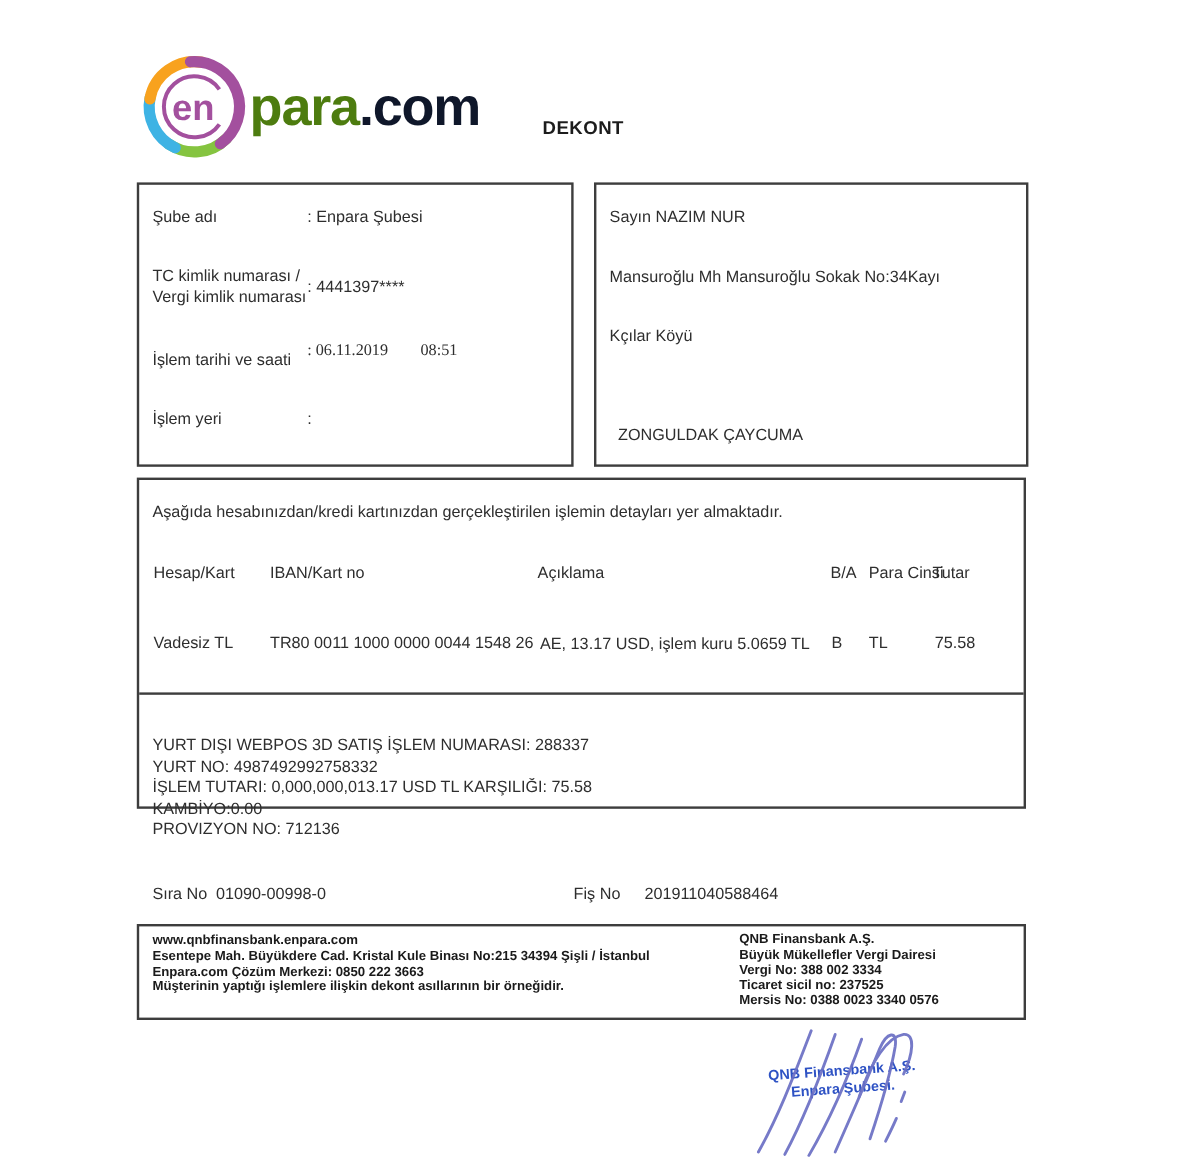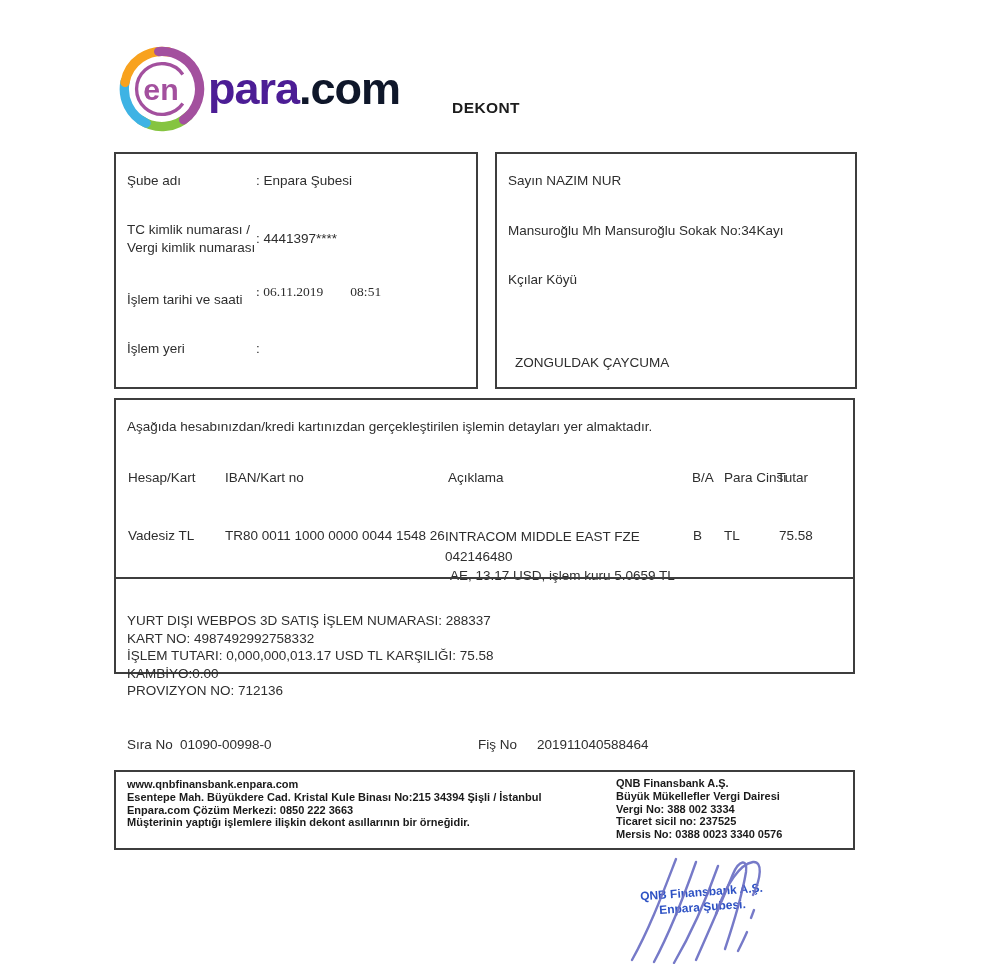--- a/index.html
+++ b/index.html
@@ -7,21 +7,21 @@
     position:relative;width:983px;height:967px;background:#ffffff;
     font-family:"Liberation Sans","DejaVu Sans",sans-serif;color:#2e2e2e;overflow:hidden;
   }
   .abs{position:absolute;}
   .pre{white-space:pre-wrap;}
 
   
   #logo{position:absolute;left:118px;top:45px;display:flex;align-items:center;}
   #logo .ring{width:88px;height:88px;flex:0 0 auto;}
   #logo .wordmark{font-size:45px;font-weight:700;letter-spacing:-1px;margin-left:2px;line-height:88px;}
-  #logo .word-para{color:#4c1d95;}
+  #logo .word-para{color:#4d7c0f;}
   #logo .word-com{color:#0f172a;}
 
   
   #dekont-title{left:115px;top:99px;width:742px;text-align:center;
     font-size:15.5px;font-weight:700;letter-spacing:.4px;color:#1c1c1c;}
 
   
   .box{position:absolute;border:2px solid #3d3d3d;background:#fff;box-sizing:border-box;}
   #box-branch{left:114px;top:152px;width:364px;height:237px;}
   #box-customer{left:495px;top:152px;width:362px;height:237px;}
@@ -94,32 +94,31 @@
     <div class="abs th" style="left:12px;top:70px;">Hesap/Kart</div>
     <div class="abs th" style="left:109px;top:70px;">IBAN/Kart no</div>
     <div class="abs th" style="left:332px;top:70px;">Açıklama</div>
     <div class="abs th" style="left:576px;top:70px;">B/A</div>
     <div class="abs th" style="left:608px;top:70px;">Para Cinsi</div>
     <div class="abs th" style="left:661px;top:70px;">Tutar</div>
 
     <div class="abs fs" style="left:12px;top:127px;">Vadesiz TL</div>
     <div class="abs fs" style="left:109px;top:127px;">TR80 0011 1000 0000 0044 1548 26</div>
     <div class="abs" style="left:329px;top:127px;width:250px;font-size:13.5px;line-height:19.5px;">
-      <div>INTRACOM MIDDLE EAST FZE 042146480</div>
       <div style="padding-left:5px;">AE, 13.17 USD, işlem kuru 5.0659 TL</div>
     </div>
     <div class="abs fs" style="left:577px;top:127px;">B</div>
     <div class="abs fs" style="left:608px;top:127px;">TL</div>
     <div class="abs fs" style="left:663px;top:127px;">75.58</div>
 
     <div id="divider"></div>
 
     <div id="detail-lines" class="abs" style="left:11px;top:212px;">
       <div>YURT DIŞI WEBPOS 3D SATIŞ İŞLEM NUMARASI: 288337</div>
-      <div>KART NO: 4987492992758332</div>
+      <div>YURT NO: 4987492992758332</div>
       <div>İŞLEM TUTARI: 0,000,000,013.17 USD TL KARŞILIĞI: 75.58</div>
       <div>KAMBİYO:0.00</div>
       <div>PROVIZYON NO: 712136</div>
     </div>
 
     <div class="abs fs" style="left:11px;top:336px;">Sıra No</div>
     <div class="abs fs" style="left:64px;top:336px;">01090-00998-0</div>
     <div class="abs fs" style="left:362px;top:336px;">Fiş No</div>
     <div class="abs fs" style="left:421px;top:336px;">201911040588464</div>
   </div>

